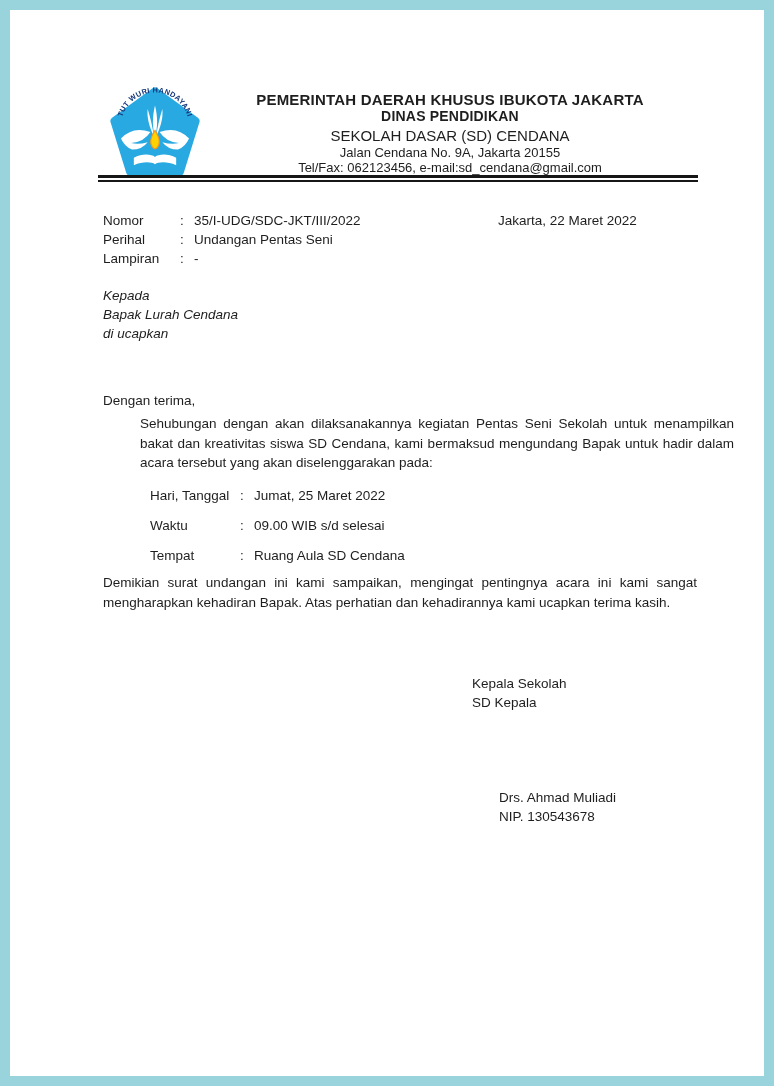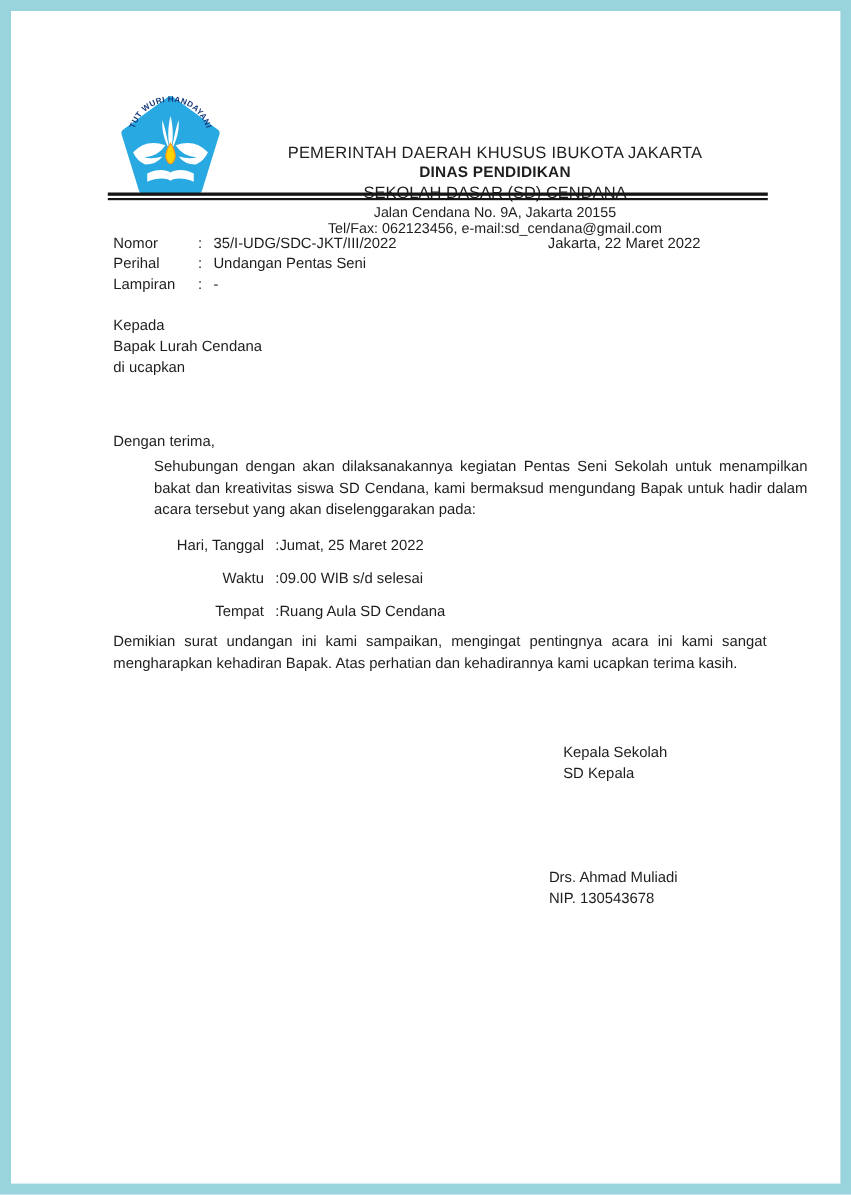--- a/index.html
+++ b/index.html
@@ -9,47 +9,47 @@
     color:#1e1e1e;background:#ffffff;
   }
   .frame{
     position:absolute;inset:0;border:10px solid #99d3db;box-sizing:border-box;
     background:#ffffff;
   }
   .abs{position:absolute;}
   
   .logo{left:99px;top:77px;width:92px;height:92px;}
   .lh-text{left:200px;top:81px;width:480px;text-align:center;}
-  .lh-gov{font-size:15px;font-weight:normal;line-height:17px;letter-spacing:.2px;margin-top:40px;}
+  .lh-gov{font-size:15px;font-weight:bold;line-height:17px;letter-spacing:.2px;}
   .lh-dept{font-size:14px;font-weight:bold;line-height:17px;letter-spacing:.2px;}
   .lh-school{font-size:15px;line-height:21px;}
   .lh-addr{font-size:13px;line-height:14px;}
   .lh-contact{font-size:13px;line-height:15px;}
   .rule{
     left:88px;top:165px;width:600px;height:2px;
     border-top:3px solid #161616;border-bottom:2px solid #161616;
   }
   
   .meta{left:93px;top:201px;font-size:13.5px;}
   .meta .row{display:flex;height:19px;line-height:19px;}
   .meta .lbl{width:77px;}
   .meta .sep{width:14px;}
   .dateline{left:488px;top:201px;font-size:13.5px;line-height:19px;}
   
-  .recipient{left:93px;top:276px;font-size:13.5px;line-height:19px;}
+  .recipient{left:93px;top:276px;font-size:13.5px;line-height:19px;font-style:italic;}
   
   .greeting{left:93px;top:381px;font-size:13.5px;line-height:19px;}
   .para1{left:93px;top:404px;width:594px;font-size:13.5px;line-height:19.5px;text-align:justify;margin-left:37px;}
-  .details{left:140px;top:476px;font-size:13.5px;text-align:right;}
+  .details{left:140px;top:476px;font-size:13.5px;}
   .details .row{display:flex;line-height:19px;margin-bottom:11px;}
   .details .lbl{width:90px;}
   .details .sep{width:14px;}
   .para2{left:93px;top:563px;width:594px;font-size:13.5px;line-height:19.5px;text-align:justify;}
   
-  .sig-title{left:502px;top:664px;font-size:13.5px;line-height:19px;}
+  .sig-title{left:462px;top:664px;font-size:13.5px;line-height:19px;}
   .sig-name{left:489px;top:778px;font-size:13.5px;line-height:19px;}
 </style>
 </head>
 <body>
 
 <div class="frame">
 
   <svg class="abs logo" viewBox="0 0 100 100" aria-hidden="true">
     <path d="M50 5 L94 37 L77 92 L23 92 L6 37 Z" fill="#29a9e1" stroke="#29a9e1" stroke-width="9" stroke-linejoin="round"></path>
     <path id="mottoArc" d="M15 55 A37 37 0 1 1 85 55" fill="none"></path>

